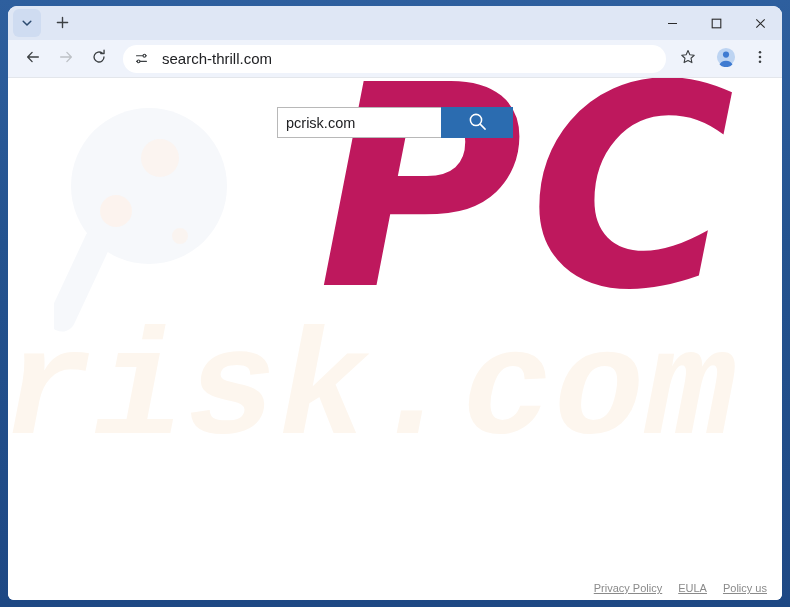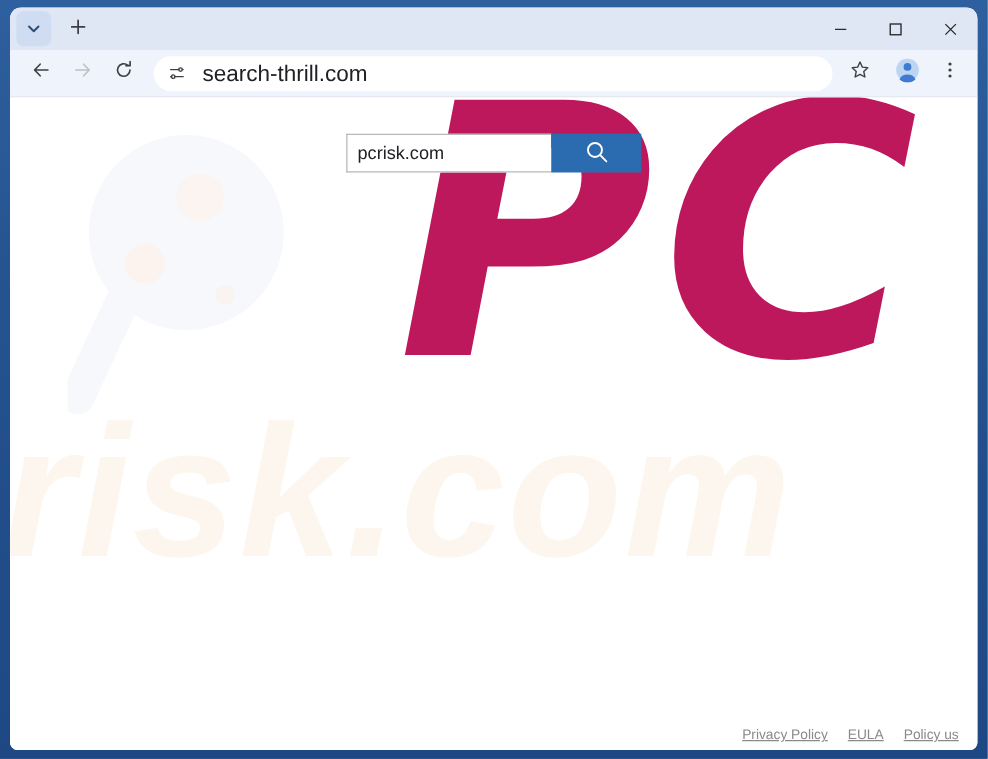--- a/index.html
+++ b/index.html
@@ -172,21 +172,21 @@
     height: 24px;
     border-radius: 50%;
     display: flex;
     align-items: center;
     justify-content: center;
     flex: 0 0 auto;
     cursor: pointer;
   }
 
   #omnibox-url {
-    font-size: 18px;
+    font-size: 15px;
     color: #202124;
     margin-left: 9px;
     white-space: nowrap;
     overflow: hidden;
     text-overflow: ellipsis;
     line-height: 16px;
   }
 
   #bookmark-button, #profile-button, #menu-button {
     width: 28px;
@@ -246,21 +246,21 @@
     position: absolute;
     left: -6px;
     top: 240px;
     font-size: 150px;
     font-weight: bold;
     font-style: italic;
     letter-spacing: 2px;
     color: #fdf6ee;
     line-height: 1;
     white-space: nowrap;
-    font-family: Liberation Sans, sans-serif;
+    font-family: Liberation Mono, monospace;
   }
 
   
   #search-area {
     position: absolute;
     left: 0;
     top: 29px;
     width: 100%;
     display: flex;
     justify-content: center;

